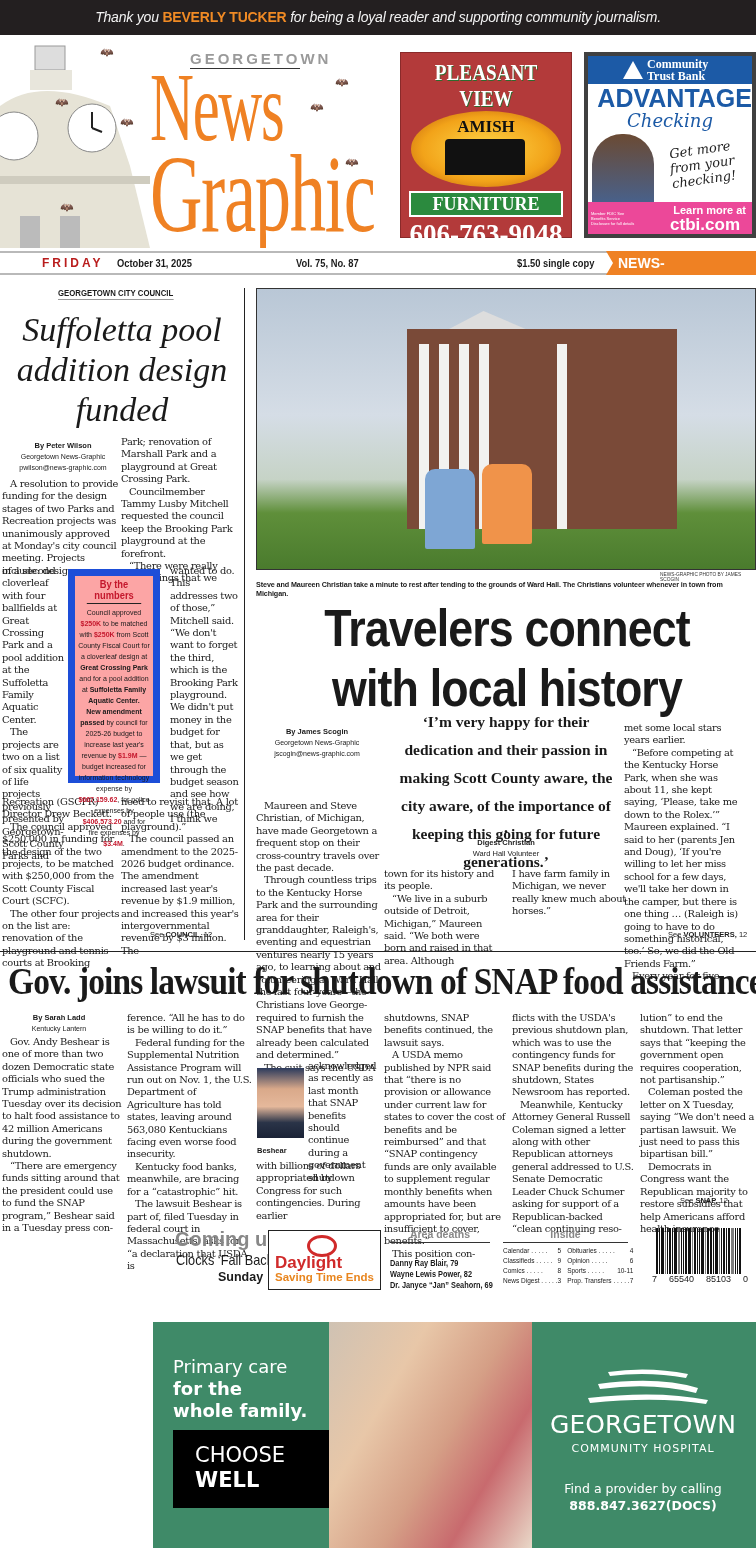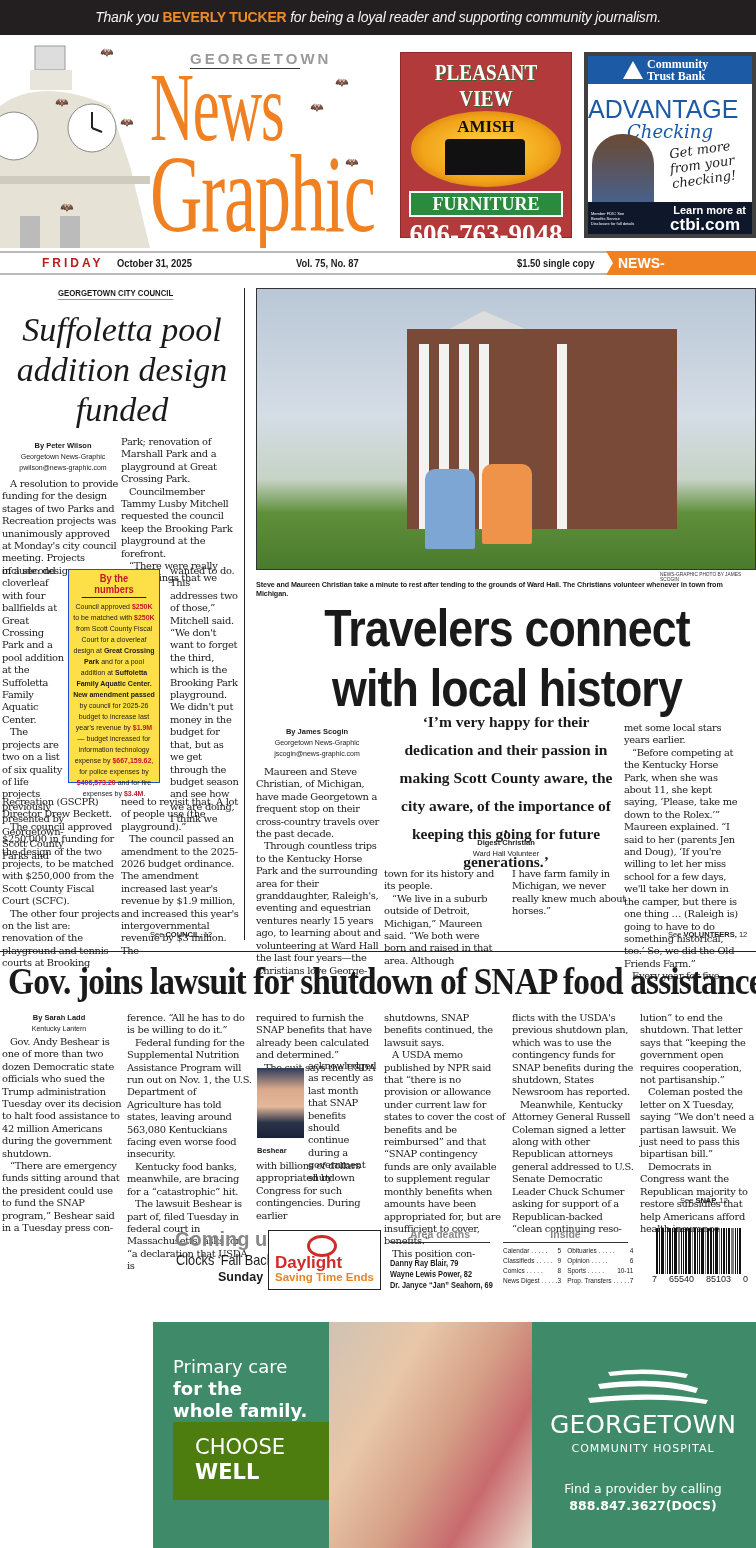--- a/index.html
+++ b/index.html
@@ -20,43 +20,43 @@
 .ad1 .t1{color:#fff;font-weight:bold;font-size:24px;line-height:26px;margin-top:6px;transform:scaleX(0.8);text-shadow:1px 1px 0 #2d6b2d}
 .ad1 .oval{margin:0 auto;width:150px;height:76px;border-radius:50%;background:radial-gradient(ellipse at center,#ffd84a 0%,#f2a319 60%,#b8560c 100%);position:relative}
 .ad1 .amish{font-weight:bold;font-size:17px;color:#111;padding-top:6px}
 .ad1 .buggy{position:absolute;left:34px;top:28px;width:80px;height:36px;background:#111;border-radius:4px 4px 0 0}
 .ad1 .furn{margin:4px 8px 0;background:#2b8a3e;color:#fff;font-weight:bold;font-size:18px;border:2px solid #fff;line-height:22px}
 .ad1 .ph{color:#fff;font-weight:bold;font-size:27px;line-height:30px;margin-top:2px}
 .ad1 .url{color:#fff;font-family:"Liberation Sans",sans-serif;font-weight:bold;font-size:9.5px}
 .ad2{left:584px;top:52px;width:172px;height:186px;background:#fff;border:4px solid #404040;font-family:"Liberation Sans",sans-serif;overflow:hidden}
 .ad2 .hd{background:#1c5aa6;color:#fff;height:28px;display:flex;align-items:center;justify-content:center;gap:4px;font-family:"Liberation Serif",serif;font-weight:bold;font-size:12px;line-height:12px}
 .ad2 .tri{width:0;height:0;border-left:10px solid transparent;border-right:10px solid transparent;border-bottom:18px solid #fff}
-.ad2 .adv{color:#1c5aa6;font-weight:normal;font-size:25px;text-align:left;letter-spacing:0px;line-height:26px;margin-top:12px}
+.ad2 .adv{color:#1c5aa6;font-weight:bold;font-size:25px;text-align:right;letter-spacing:0px;line-height:26px;margin-top:1px}
 .ad2 .chk{color:#1c5aa6;font-style:italic;font-family:"DejaVu Serif",serif;font-size:18px;text-align:center;line-height:20px}
 .ad2 .gm{position:absolute;right:6px;top:86px;font-style:italic;font-family:"DejaVu Serif",serif;font-size:13px;text-align:center;transform:rotate(-8deg);color:#222;line-height:15px}
 .ad2 .woman{position:absolute;left:4px;top:78px;width:62px;height:90px;background:linear-gradient(#6b4a33,#3e68a6);border-radius:30px 30px 0 0}
-.ad2 .ft{position:absolute;left:0;bottom:0;width:100%;height:32px;background:#0f172a;color:#fff}
+.ad2 .ft{position:absolute;left:0;bottom:0;width:100%;height:32px;background:#ec4899;color:#fff}
 .ad2 .lm{position:absolute;right:6px;top:2px;font-weight:bold;font-size:11px}
 .ad2 .ct{position:absolute;right:12px;top:13px;font-weight:bold;font-size:17px}
 .ad2 .fdic{position:absolute;left:3px;top:9px;font-size:4px;line-height:5px;width:48px}
 
 .dbar{left:0;top:251px;width:756px;height:24px;border-top:2px solid #b9b9b9;border-bottom:2px solid #b9b9b9;font-family:"Liberation Sans",sans-serif}
 .dbar .fri{position:absolute;left:42px;top:3px;color:#b91c1c;font-weight:bold;font-size:12px;letter-spacing:3px}
 .dbar .dt{position:absolute;left:117px;top:4px;font-weight:bold;font-size:11px;transform:scaleX(0.85);transform-origin:left}
 .dbar .vol{position:absolute;left:296px;top:4px;font-weight:bold;font-size:11px;transform:scaleX(0.85);transform-origin:left}
 .dbar .pr{position:absolute;left:517px;top:4px;font-weight:bold;font-size:11px;transform:scaleX(0.85);transform-origin:left}
 .dbar .site{position:absolute;left:606px;top:-2px;width:150px;height:24px;background:#ef8123;color:#fff;font-weight:bold;font-size:14px;line-height:24px;padding-left:12px;clip-path:polygon(0 0,100% 0,100% 100%,0 100%,7px 50%)}
 
 .kick{left:58px;top:287px;font-family:"Liberation Sans",sans-serif;font-weight:bold;font-size:9.5px;transform:scaleX(0.82);transform-origin:left;border-bottom:1px solid #999;padding-bottom:1px}
 .hl1{left:4px;top:310px;width:236px;text-align:center;font-family:"Liberation Serif",serif;font-style:italic;font-size:34px;line-height:40px}
 .by{font-family:"Liberation Sans",sans-serif;text-align:center;font-size:7px;line-height:11px}
 .by b{font-size:7.5px}
 .body{font-family:"DejaVu Serif",serif;font-size:9.9px;line-height:12.4px;letter-spacing:-0.3px}
 .body p{text-indent:8px}
-.box{left:68px;top:569px;width:92px;height:214px;background:#fde047;border:1px solid #1d4ed8;font-family:"Liberation Sans",sans-serif;text-align:center;font-size:7px;line-height:11px;padding:3px 3px}
+.box{left:68px;top:569px;width:92px;height:214px;background:#fca5a5;border:7px solid #1d4ed8;font-family:"Liberation Sans",sans-serif;text-align:center;font-size:7px;line-height:11px;padding:3px 3px}
 .box h4{color:#c4172c;font-size:11px;transform:scaleX(0.85);border-bottom:1px solid #222;padding-bottom:2px;margin:0 4px 3px}
 .box .red{color:#c4172c;font-weight:bold}
 .see{font-family:"Liberation Sans",sans-serif;font-size:7.5px}
 .vrule{left:244px;top:288px;width:1px;height:652px;background:#222}
 
 .photo{left:256px;top:288px;width:500px;height:282px;background:linear-gradient(180deg,#b9c7d6 0%,#d5dde6 45%,#c6d3c6 68%,#5f8f3a 80%,#4a7b2d 100%);overflow:hidden;border:1px solid #333}
 .house{position:absolute;left:150px;top:40px;width:270px;height:200px;background:#7a4a38}
 .roof{position:absolute;left:150px;top:22px;width:170px;height:40px;background:#ddd;clip-path:polygon(0 100%,45% 0,100% 100%)}
 .col{position:absolute;top:55px;width:10px;height:185px;background:#f2f2f0}
 .person{position:absolute;border-radius:10px 10px 2px 2px}
@@ -83,21 +83,21 @@
 .inside{left:503px;top:1228px;width:125px;font-family:"Liberation Sans",sans-serif}
 .inside .grid{display:grid;grid-template-columns:1fr 1fr;column-gap:6px;font-size:6.5px;line-height:10px;margin-top:3px}
 .inside .row{display:flex;justify-content:space-between}
 .barcode{left:650px;top:1228px;width:100px;height:58px}
 .barcode .bars{height:46px;display:flex;gap:1px;padding:0 6px}
 .barcode .bars span{background:#111;height:100%}
 .barcode .num{font-family:"Liberation Sans",sans-serif;font-size:9px;display:flex;justify-content:space-between;padding:0 2px}
 
 .hosp{left:153px;top:1322px;width:603px;height:226px;background:#3f8a68}
 .hosp .pc{position:absolute;left:20px;top:34px;color:#fff;font-family:"DejaVu Sans",sans-serif;font-size:18px;line-height:22px}
-.hosp .cw{position:absolute;left:20px;top:100px;width:156px;height:78px;background:#4d7c0f;color:#fff;font-family:"DejaVu Sans",sans-serif;font-size:21px;line-height:25px;padding:13px 0 4px 22px}
+.hosp .cw{position:absolute;left:20px;top:108px;width:156px;height:78px;background:#000000;color:#fff;font-family:"DejaVu Sans",sans-serif;font-size:21px;line-height:25px;padding:13px 0 4px 22px}
 .hosp .ph{position:absolute;left:176px;top:0;width:203px;height:226px;background:linear-gradient(120deg,#cfc2b3 0%,#e8c7a8 30%,#d59f86 55%,#c86a6e 75%,#e9d8c8 100%)}
 .hosp .logo{position:absolute;left:395px;top:44px;width:200px;height:40px}
 .hosp .gt{position:absolute;left:380px;top:88px;width:220px;text-align:center;color:#fff;font-family:"DejaVu Sans",sans-serif;font-size:25px;letter-spacing:0px}
 .hosp .ch{position:absolute;left:380px;top:120px;width:220px;text-align:center;color:#fff;font-family:"DejaVu Sans",sans-serif;font-size:11px;letter-spacing:1px}
 .hosp .fp{position:absolute;left:380px;top:158px;width:220px;text-align:center;color:#fff;font-family:"DejaVu Sans",sans-serif;font-size:12.5px;line-height:17px}
 </style>
 </head>
 <body>
 
 <div class="abs topbar">
@@ -222,21 +222,21 @@
   <div class="person" style="left:225px;top:175px;width:50px;height:80px;background:#f0934a"></div>
 </div>
 <div class="abs cred">NEWS-GRAPHIC PHOTO BY JAMES SCOGIN</div>
 <div class="abs cap">Steve and Maureen Christian take a minute to rest after tending to the grounds of Ward Hall. The Christians volunteer whenever in town from Michigan.</div>
 <div class="abs hl2">Travelers connect with local history</div>
 <div class="abs by" style="left:262px;top:726px;width:110px">
   <div><b>By James Scogin</b></div>
   <div>Georgetown News-Graphic</div>
   <div>jscogin@news-graphic.com</div>
 </div>
-<div class="abs body" style="left:256px;top:766px;width:125px">
+<div class="abs body" style="left:256px;top:800px;width:125px">
   <p>Maureen and Steve Christian, of Michigan, have made Georgetown a frequent stop on their cross-country travels over the past decade.</p>
   <p>Through countless trips to the Kentucky Horse Park and the surrounding area for their granddaughter, Raleigh's, eventing and equestrian ventures nearly 15 years ago, to learning about and volunteering at Ward Hall the last four years—the Christians love George-</p>
 </div>
 <div class="abs quote">‘I’m very happy for their dedication and their passion in making Scott County aware, the city aware, of the importance of keeping this going for future generations.’</div>
 <div class="abs qattr">
   <div style="font-size:10px">•</div>
   <div style="font-weight:bold">Digest Christian</div>
   <div>Ward Hall Volunteer</div>
 </div>
 <div class="abs body" style="left:384px;top:868px;width:120px">

